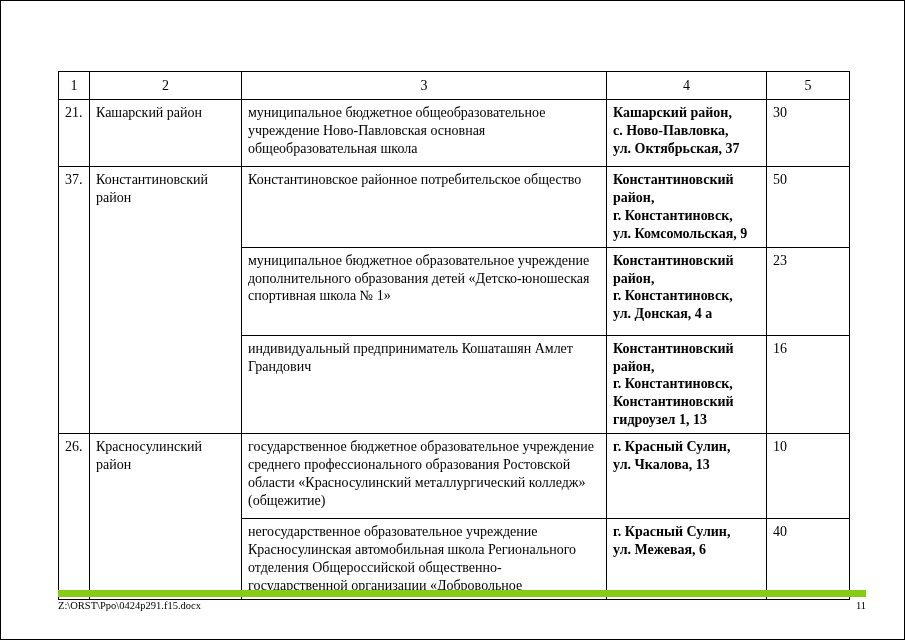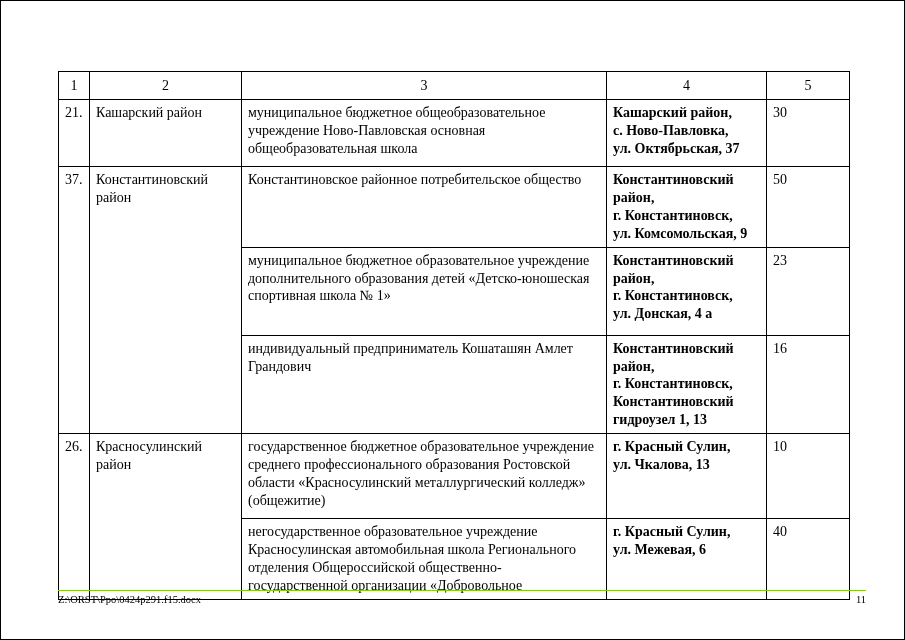--- a/index.html
+++ b/index.html
@@ -37,21 +37,21 @@
     padding: 2px 4px;
   }
   td.center { }
   td.pre { white-space: pre-line; font-weight: bold; }
   td.nb { border-bottom: none; }
   .footer {
     position: absolute;
     left: 57px;
     top: 589px;
     width: 808px;
-    border-top: 1px solid #84cc16;
+    border-top: 7px solid #84cc16;
     padding-top: 3px;
     display: flex;
     justify-content: space-between;
     font-size: 10.5px;
     line-height: 1.2;
   }
 </style>
 </head>
 <body>
 

